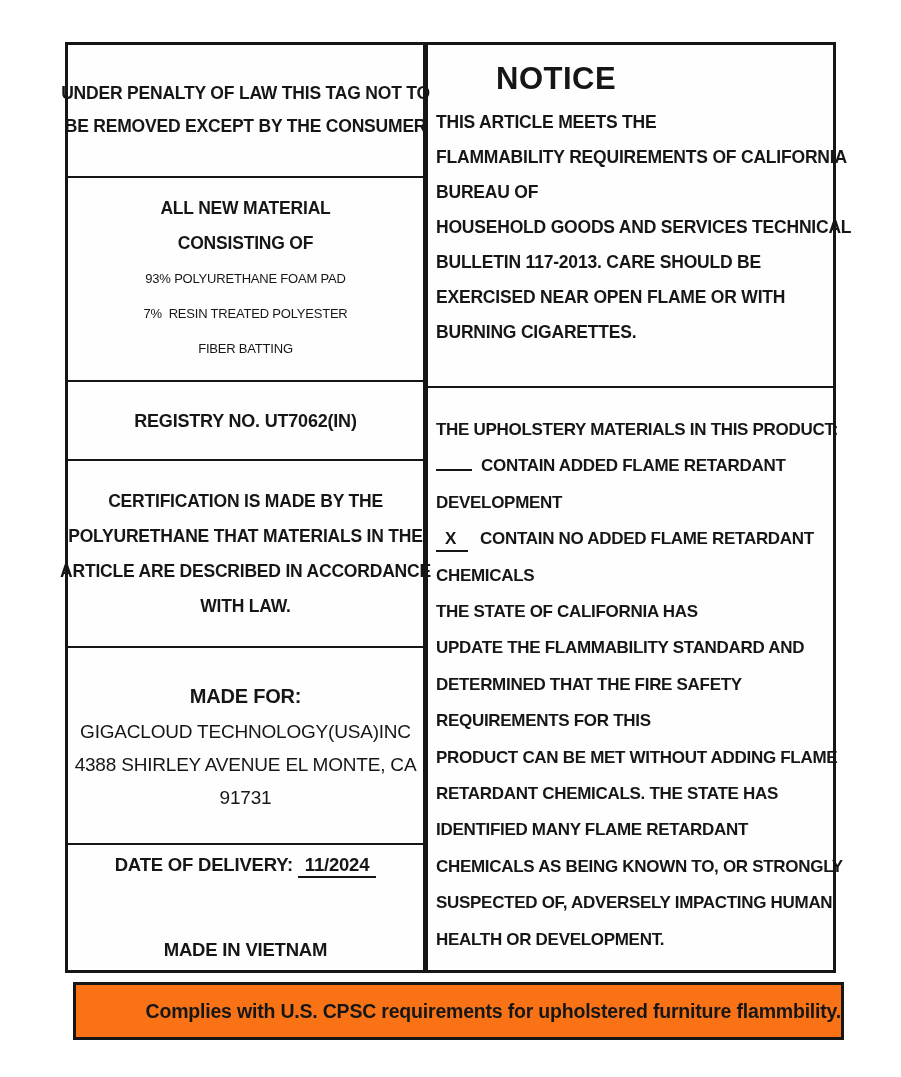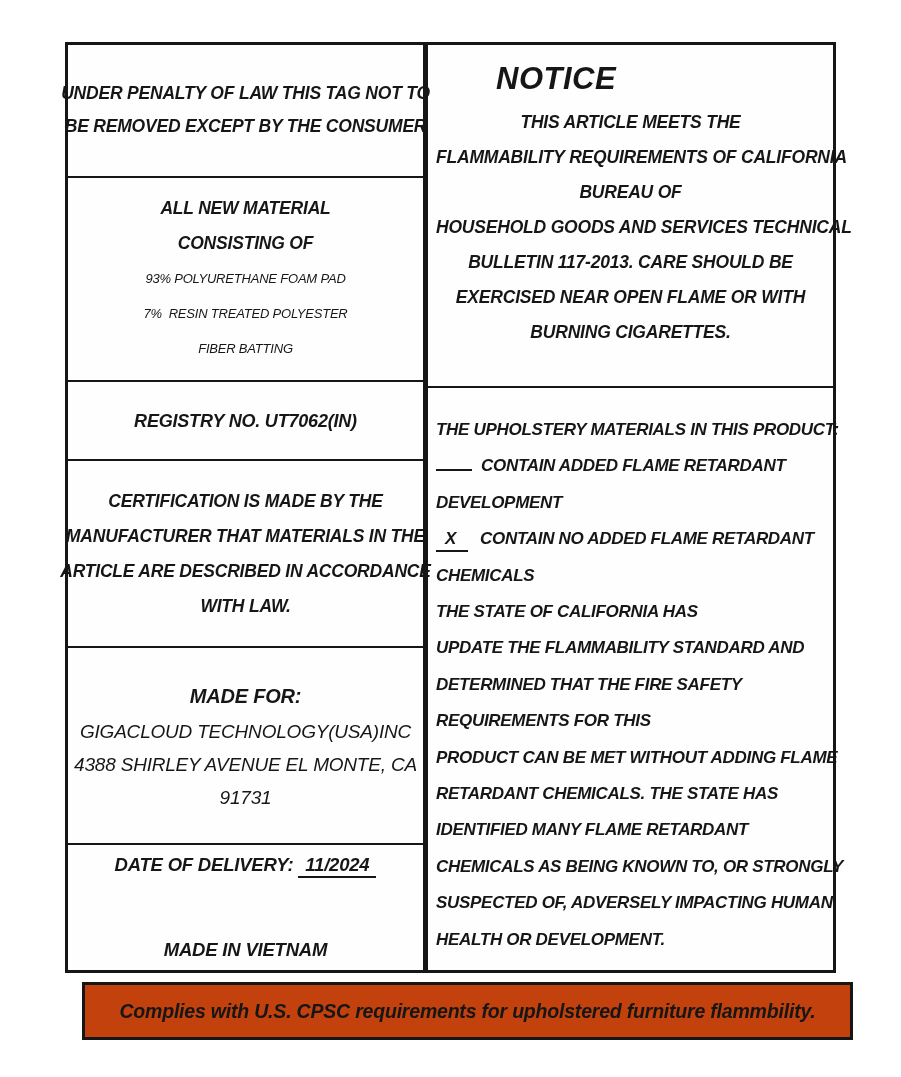--- a/index.html
+++ b/index.html
@@ -8,21 +8,20 @@
     background: #ffffff;
     font-family: "Liberation Sans", sans-serif;
     color: #161616;
   }
   .page {
     position: relative;
     width: 901px;
     height: 1077px;
     background: #ffffff;
     overflow: hidden;
-    font-style: italic;
   }
   .main-box {
     position: absolute;
     left: 65px;
     top: 42px;
     width: 771px;
     height: 931px;
     border: 3px solid #161616;
     box-sizing: border-box;
     display: flex;
@@ -80,21 +79,21 @@
     border-bottom: 2.5px solid #161616;
     padding: 0 7px 1px 7px;
   }
 
   
   .sec-notice {
     box-sizing: border-box;
     height: 343px;
     border-bottom: 2px solid #161616;
     padding: 12px 8px 0 8px;
-    text-align: center;
+    text-align: left;
   }
   .notice-title {
     font-weight: 700;
     font-size: 31px;
     letter-spacing: 0.5px;
     margin: 4px 0 8px 60px;
     width: fit-content;
   }
   .sec-notice .line {
     font-size: 17.5px;
@@ -122,30 +121,30 @@
   }
   .x-mark {
     display: inline-block;
     border-bottom: 2.5px solid #161616;
     padding: 0 12px 0 9px;
     margin-right: 12px;
     line-height: 22px;
   }
   .footer-box {
     position: absolute;
-    left: 82px;
+    left: 73px;
     top: 982px;
     width: 771px;
     height: 58px;
     border: 3px solid #161616;
     box-sizing: border-box;
     display: flex;
     align-items: center;
-    justify-content: center;
-    background: #c2410c;
+    justify-content: flex-end;
+    background: #f97316;
   }
   .footer-text {
     font-weight: 700;
     font-size: 19.5px;
     letter-spacing: -0.2px;
     white-space: pre;
   }
 </style>
 </head>
 <body>
@@ -168,21 +167,21 @@
         <div class="line reg">7%  RESIN TREATED POLYESTER</div>
         <div class="line reg">FIBER BATTING</div>
       </div>
 
       <div class="sec sec-registry">
         <div class="line bold">REGISTRY NO. UT7062(IN)</div>
       </div>
 
       <div class="sec sec-certification">
         <div class="line bold">CERTIFICATION IS MADE BY THE</div>
-        <div class="line bold">MANUFACTURER THAT MATERIALS IN THE</div>
+        <div class="line bold">POLYURETHANE THAT MATERIALS IN THE</div>
         <div class="line bold">ARTICLE ARE DESCRIBED IN ACCORDANCE</div>
         <div class="line bold">WITH LAW.</div>
       </div>
 
       <div class="sec sec-madefor">
         <div class="line bold heading">MADE FOR:</div>
         <div class="line reg">GIGACLOUD TECHNOLOGY(USA)INC</div>
         <div class="line reg">4388 SHIRLEY AVENUE EL MONTE, CA</div>
         <div class="line reg">91731</div>
       </div>

